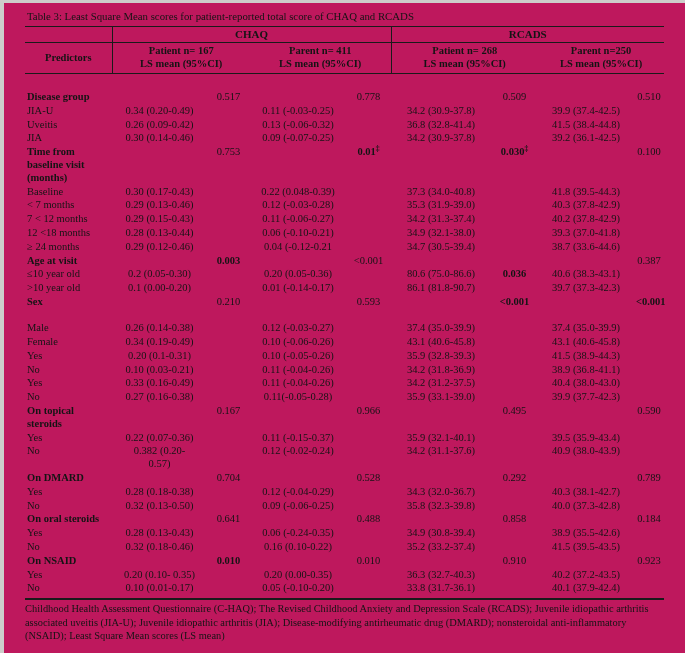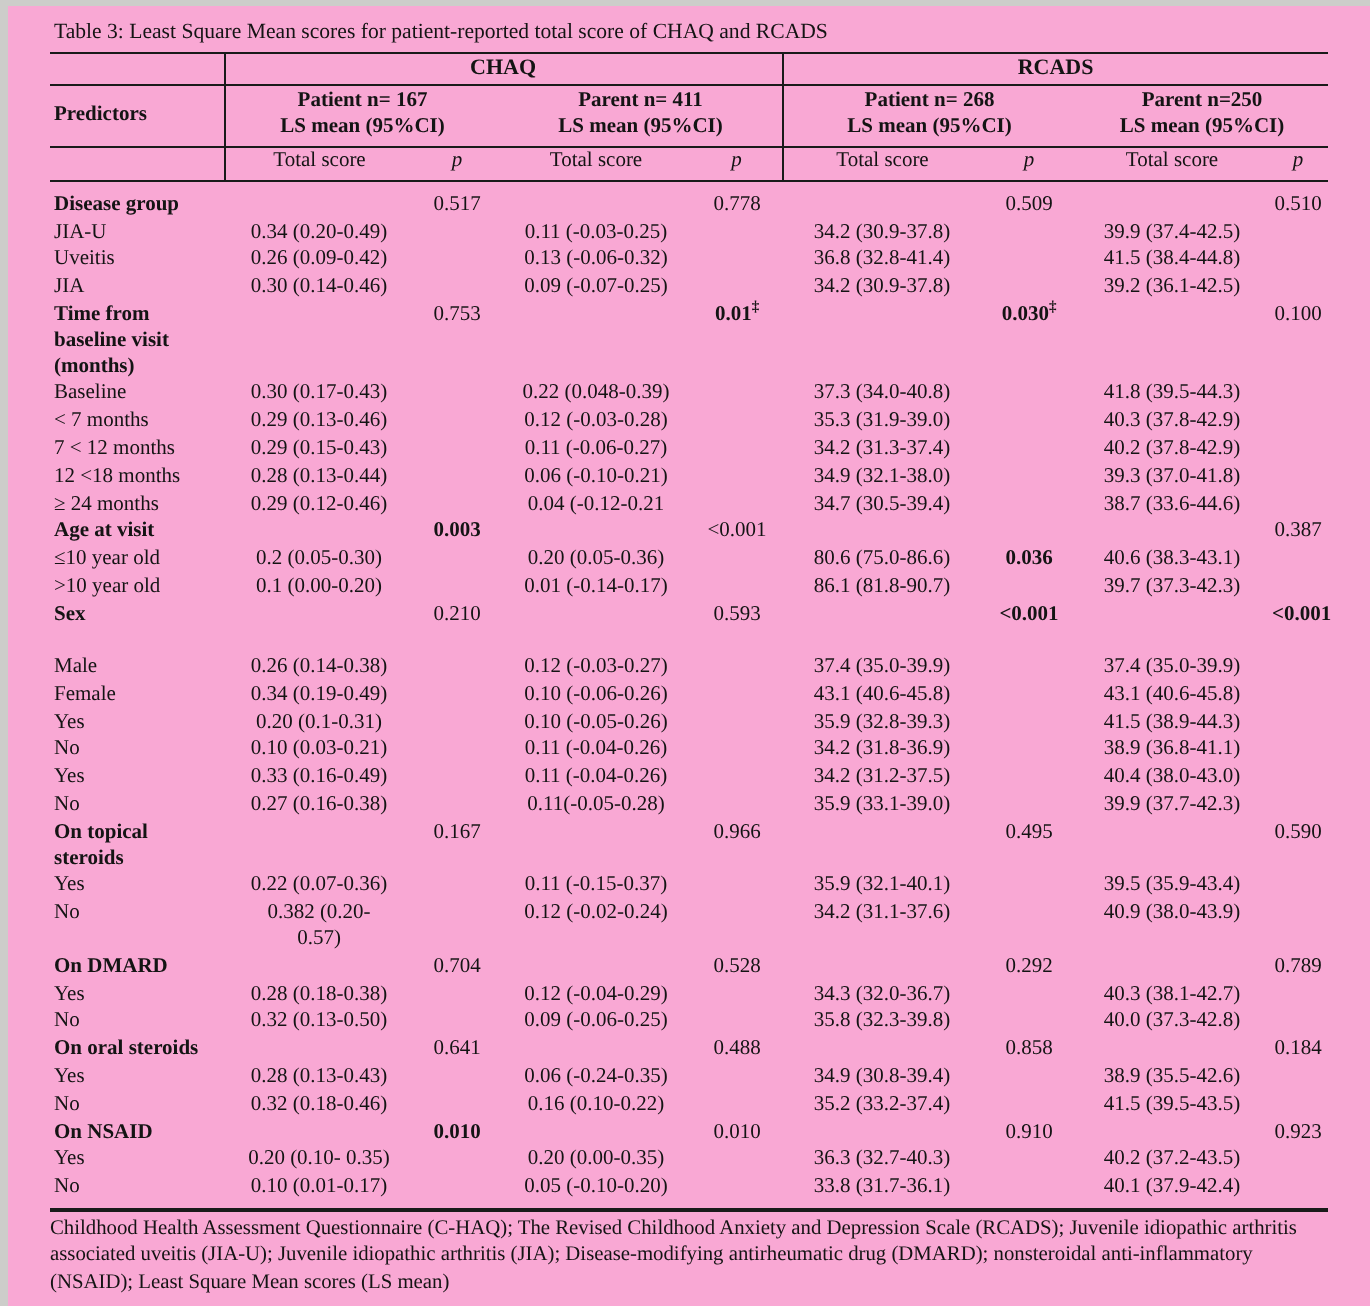--- a/index.html
+++ b/index.html
@@ -4,21 +4,21 @@
 <style>
   * { margin:0; padding:0; box-sizing:border-box; }
   html,body { width:685px; height:653px; }
   body {
     background:#e9e9e7;
     font-family:"Liberation Serif","DejaVu Serif",serif;
     color:#141414;
   }
   .page {
     width:685px; height:653px;
-    background:#f9a8d4;
+    background:#be185d;
     border-left:4px solid #cdcdca;
     border-top:3px solid #cdcdca;
     padding:4px 21px 0 21px;
     overflow:hidden;
   }
   .title { font-size:10.8px; line-height:1.3; margin:2px 0 3px 2px; }
   table.results {
     width:100%;
     border-collapse:collapse;
     border-top:1.2px solid #1a1a1a;
@@ -28,28 +28,28 @@
   th, td {
     font-weight:normal;
     padding:0.5px 2px;
     line-height:1.22;
     vertical-align:top;
   }
   thead th { text-align:center; vertical-align:middle; }
   tr.row-grp th { border-bottom:1px solid #1a1a1a; font-weight:bold; font-size:11px; padding:1px 6px; }
   tr.row-sub th { border-bottom:1px solid #1a1a1a; font-weight:bold; padding:2px 2px; }
   tr.row-meas th { border-bottom:1px solid #1a1a1a; padding:1px 2px 2px; }
-  th.pred-h { text-align:left; vertical-align:middle; font-weight:bold; }
+  th.pred-h { text-align:center; vertical-align:middle; font-weight:bold; }
   .bl { border-left:1px solid #1a1a1a; }
   .ital { font-style:italic; }
   tbody { border-bottom:2px solid #1a1a1a; }
   tbody td.pred { text-align:left; }
   tbody td.score { text-align:center; white-space:pre-line; }
   tbody td.pval { text-align:center; }
-  tbody tr:first-child td { padding-top:6px; }
+  tbody tr:first-child td { padding-top:17px; }
   tbody tr:last-child td { padding-bottom:3px; }
   .b { font-weight:bold; }
   tr.sp td { padding-bottom:13px; }
   sup { font-size:7.5px; line-height:0; }
   .footnotes { margin-top:2px; font-size:10.4px; line-height:1.28; }
   .footnotes .fn { margin:0; }
 </style>
 </head>
 <body>
 
@@ -87,31 +87,20 @@
         </th>
         <th colspan="2" class="bl">
           <div>Patient n= 268</div>
           <div>LS mean (95%CI)</div>
         </th>
         <th colspan="2">
           <div>Parent n=250</div>
           <div>LS mean (95%CI)</div>
         </th>
       </tr>
-      <tr class="row-meas">
-        <th></th>
-        <th class="bl">Total score</th>
-        <th class="ital">p</th>
-        <th>Total score</th>
-        <th class="ital">p</th>
-        <th class="bl">Total score</th>
-        <th class="ital">p</th>
-        <th>Total score</th>
-        <th class="ital">p</th>
-      </tr>
     </thead>
     <tbody>
         <tr>
           <td class="pred b">Disease group</td>
           <td class="score"></td>
           <td class="pval">0.517</td>
           <td class="score"></td>
           <td class="pval">0.778</td>
           <td class="score"></td>
           <td class="pval">0.509</td>

